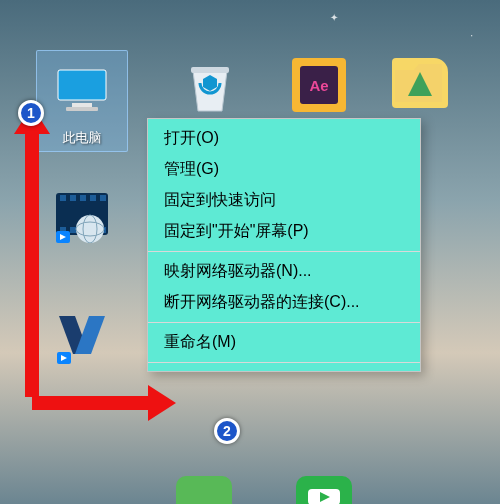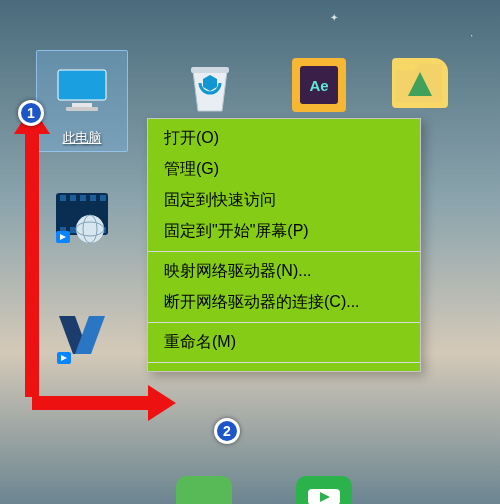--- a/index.html
+++ b/index.html
@@ -12,21 +12,20 @@
     overflow: hidden;
   }
   
   .desktop-icon {
     position: absolute;
     width: 92px;
     text-align: center;
     color: #fff;
     font-size: 13px;
     text-shadow: 1px 1px 2px rgba(0,0,0,.6);
-    text-decoration: underline;
   }
   .desktop-icon .icon-box {
     width: 80px;
     height: 70px;
     margin: 0 auto 4px;
     display: flex;
     align-items: center;
     justify-content: center;
   }
   .desktop-icon.selected {
@@ -36,21 +35,21 @@
     padding: 4px 0;
   }
   .label { display: block; }
 
   
   .context-menu {
     position: absolute;
     left: 147px;
     top: 118px;
     width: 274px;
-    background: #84cc16;
+    background: #5eead4;
     border: 1px solid #c6c6c6;
     box-shadow: 4px 4px 10px rgba(0,0,0,.25);
     font-size: 16px;
     color: #000;
     padding: 4px 0;
   }
   .context-menu .item {
     padding: 5px 16px;
     white-space: nowrap;
     cursor: default;
@@ -187,21 +186,21 @@
     <svg width="50" height="56" viewBox="0 0 50 56">
       <polygon points="8,10 42,10 37,50 13,50" fill="#e8eef3" stroke="#b9c8d2"></polygon>
       <rect x="6" y="6" width="38" height="6" rx="2" fill="#cfd9e1"></rect>
       <polygon points="18,18 25,14 32,18 32,26 25,30 18,26" fill="#1196d1"></polygon>
       <path d="M15 22 a10 10 0 1 0 20 0" fill="none" stroke="#1196d1" stroke-width="3"></path>
     </svg>
   </div>
 </div>
 
 <div style="position:absolute;left:292px;top:58px;width:54px;height:54px;background:#f7b733;border-radius:4px;display:flex;align-items:center;justify-content:center">
-  <div style="width:38px;height:38px;background:#3a2048;border-radius:3px;display:flex;align-items:center;justify-content:center;color:#5eead4;font-weight:bold;font-size:15px">Ae</div>
+  <div style="width:38px;height:38px;background:#3a2048;border-radius:3px;display:flex;align-items:center;justify-content:center;color:#ec4899;font-weight:bold;font-size:15px">Ae</div>
 </div>
 <div style="position:absolute;left:392px;top:58px;width:56px;height:50px;background:#f7d766;border-radius:4px 14px 4px 4px">
   <svg width="56" height="50" viewBox="0 0 56 50">
     <path d="M3 12 L22 12 L27 6 L50 6 L50 44 L3 44 Z" fill="#f4d26a"></path>
     <polygon points="28,14 40,38 16,38" fill="#3fa15a"></polygon>
   </svg>
 </div>
 
 <div class="context-menu">
   <div class="item">打开(O)</div>

